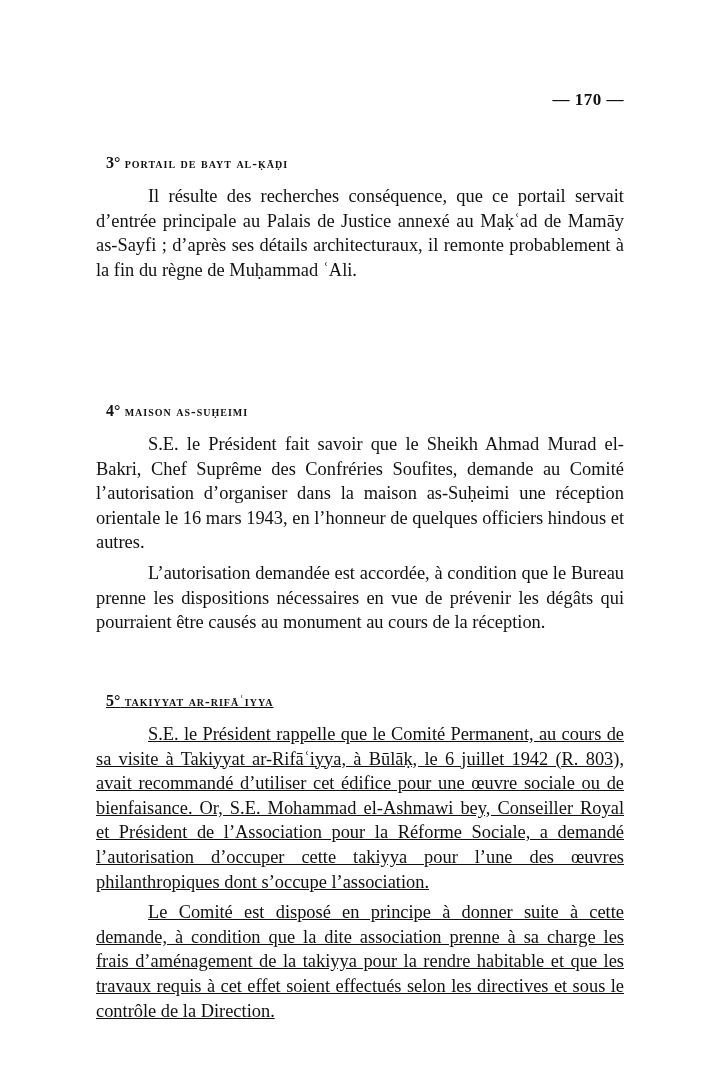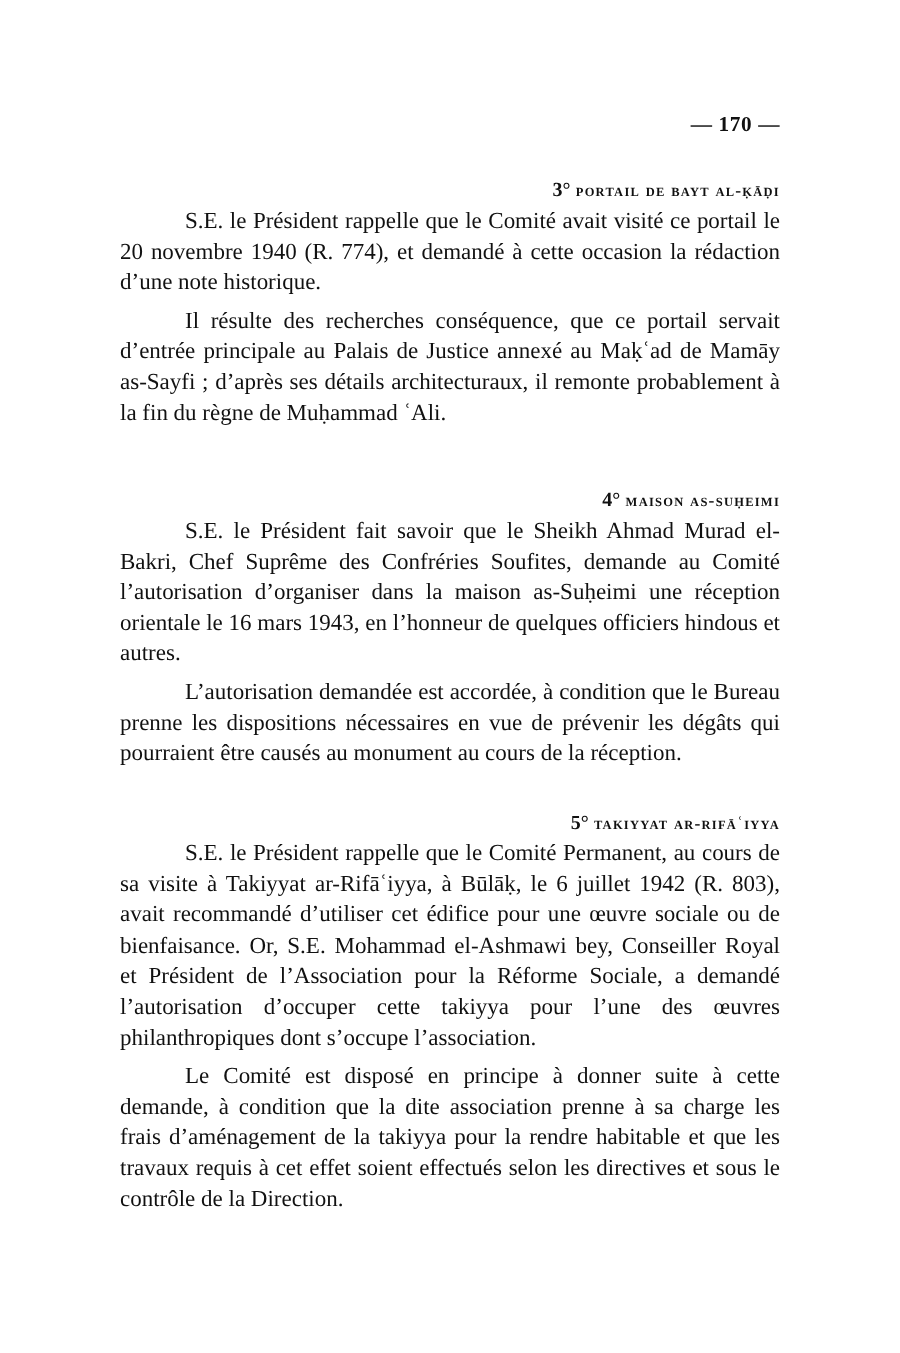--- a/index.html
+++ b/index.html
@@ -30,27 +30,27 @@
     font-size: 17px;
     font-weight: bold;
     letter-spacing: 0.5px;
   }
   .section {
     position: absolute;
     left: 0;
     width: 528px;
   }
   .heading {
-    text-align: right;
+    text-align: left;
     font-size: 13px;
     font-weight: bold;
     letter-spacing: 1px;
     height: 22px;
     line-height: 22px;
-    margin: 0;
+    margin: 10px;
   }
   .heading .num {
     font-size: 16px;
     letter-spacing: 0;
   }
   .heading .title {
     font-variant: small-caps;
     text-transform: lowercase;
     font-size: 14px;
   }
@@ -68,34 +68,33 @@
 
 <div class="page">
 
   <div class="page-number">— 170 —</div>
 
   <div class="section" style="top:142px;">
     <h3 class="heading">
       <span class="num">3°</span>
       <span class="title">PORTAIL DE BAYT AL-ḲĀḌI</span>
     </h3>
-    <p class="para">S.E. le Président rappelle que le Comité avait visité ce portail le 20 novembre 1940 (R. 774), et demandé à cette occasion la rédaction d’une note historique.</p>
     <p class="para">Il résulte des recherches conséquence, que ce portail servait d’entrée principale au Palais de Justice annexé au Maḳʿad de Mamāy as-Sayfi ; d’après ses détails architecturaux, il remonte probablement à la fin du règne de Muḥammad ʿAli.</p>
   </div>
 
   <div class="section" style="top:390px;">
     <h3 class="heading">
       <span class="num">4°</span>
       <span class="title">MAISON AS-SUḤEIMI</span>
     </h3>
     <p class="para">S.E. le Président fait savoir que le Sheikh Ahmad Murad el-Bakri, Chef Suprême des Confréries Soufites, demande au Comité l’autorisation d’organiser dans la maison as-Suḥeimi une réception orientale le 16 mars 1943, en l’honneur de quelques officiers hindous et autres.</p>
     <p class="para">L’autorisation demandée est accordée, à condition que le Bureau prenne les dispositions nécessaires en vue de prévenir les dégâts qui pourraient être causés au monument au cours de la réception.</p>
   </div>
 
-  <div class="section" style="top:648px;">
+  <div class="section" style="top:680px;text-decoration:underline;">
     <h3 class="heading">
       <span class="num">5°</span>
       <span class="title">TAKIYYAT AR-RIFĀʿIYYA</span>
     </h3>
     <p class="para">S.E. le Président rappelle que le Comité Permanent, au cours de sa visite à Takiyyat ar-Rifāʿiyya, à Būlāḳ, le 6 juillet 1942 (R. 803), avait recommandé d’utiliser cet édifice pour une œuvre sociale ou de bienfaisance. Or, S.E. Mohammad el-Ashmawi bey, Conseiller Royal et Président de l’Association pour la Réforme Sociale, a demandé l’autorisation d’occuper cette takiyya pour l’une des œuvres philanthropiques dont s’occupe l’association.</p>
     <p class="para">Le Comité est disposé en principe à donner suite à cette demande, à condition que la dite association prenne à sa charge les frais d’aménagement de la takiyya pour la rendre habitable et que les travaux requis à cet effet soient effectués selon les directives et sous le contrôle de la Direction.</p>
   </div>
 
 </div>
 

